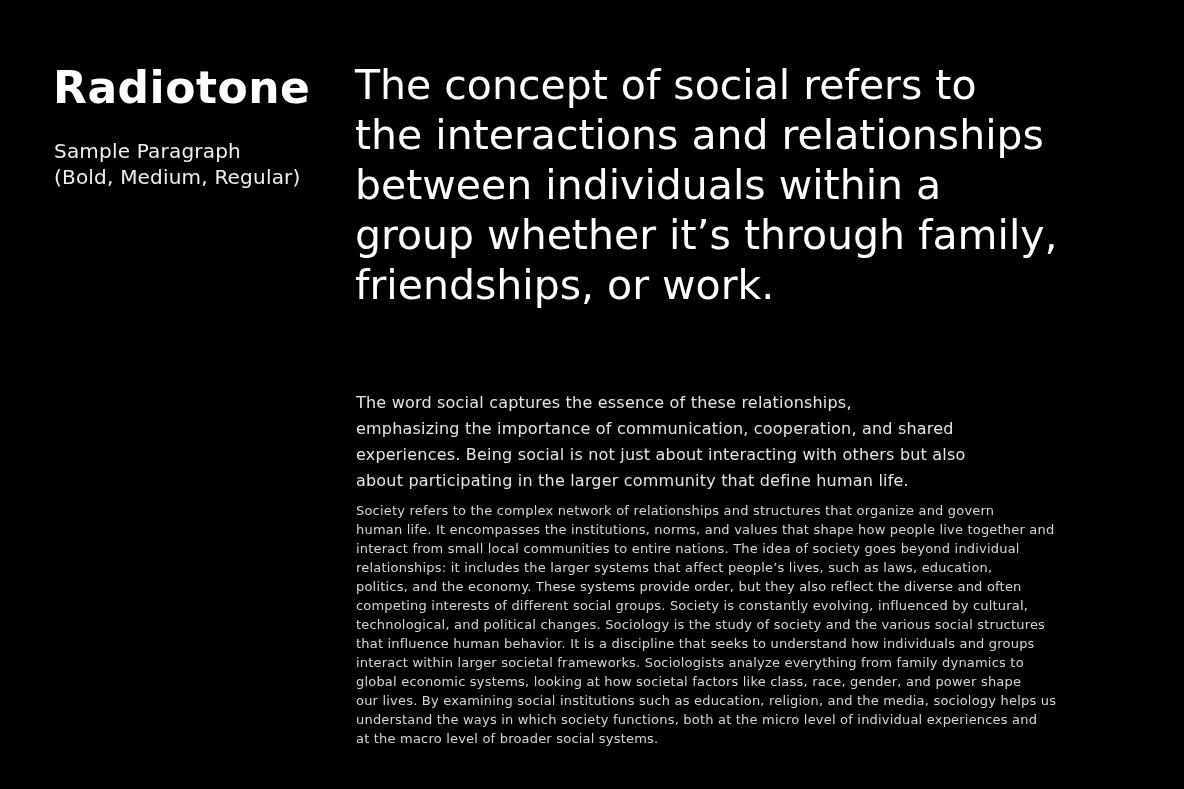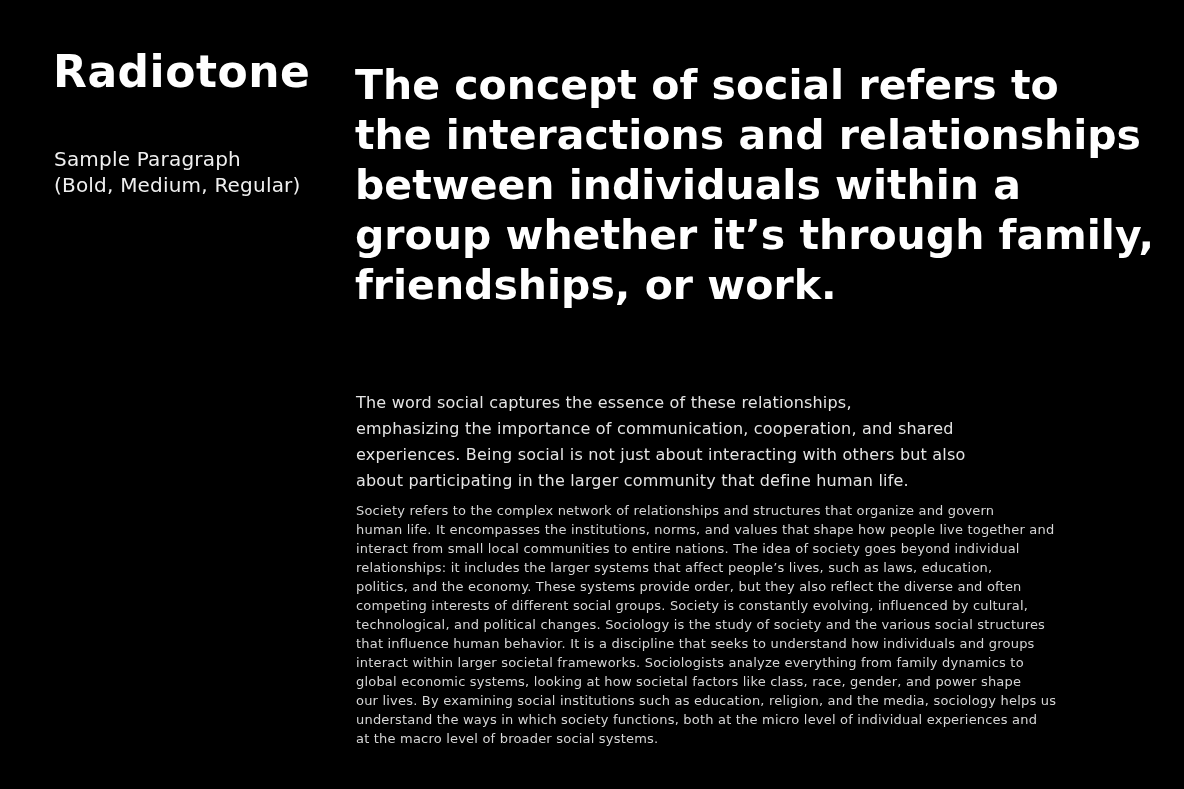--- a/index.html
+++ b/index.html
@@ -16,46 +16,46 @@
     font-family: "DejaVu Sans", "Liberation Sans", sans-serif;
   }
   .pre {
     white-space: pre-line;
     margin: 0;
   }
   
   .font-title {
     position: absolute;
     left: 53px;
-    top: 48px;
+    top: 64px;
     font-size: 44px;
     line-height: 48px;
     font-weight: 700;
     letter-spacing: 0.5px;
     color: #ffffff;
   }
   .font-subtitle {
     position: absolute;
     left: 54px;
-    top: 146px;
+    top: 138px;
     font-size: 20px;
     line-height: 26px;
     font-weight: 400;
     letter-spacing: 0.2px;
     color: #f0f0f0;
   }
   
   .specimen-bold {
     position: absolute;
     left: 355px;
     top: 60px;
     max-width: 828px;
     font-size: 41px;
     line-height: 50px;
-    font-weight: 700;
+    font-weight: 400;
     letter-spacing: 0px;
     color: #ffffff;
   }
   .specimen-medium {
     position: absolute;
     left: 356px;
     top: 353px;
     max-width: 828px;
     font-size: 16px;
     line-height: 26px;

